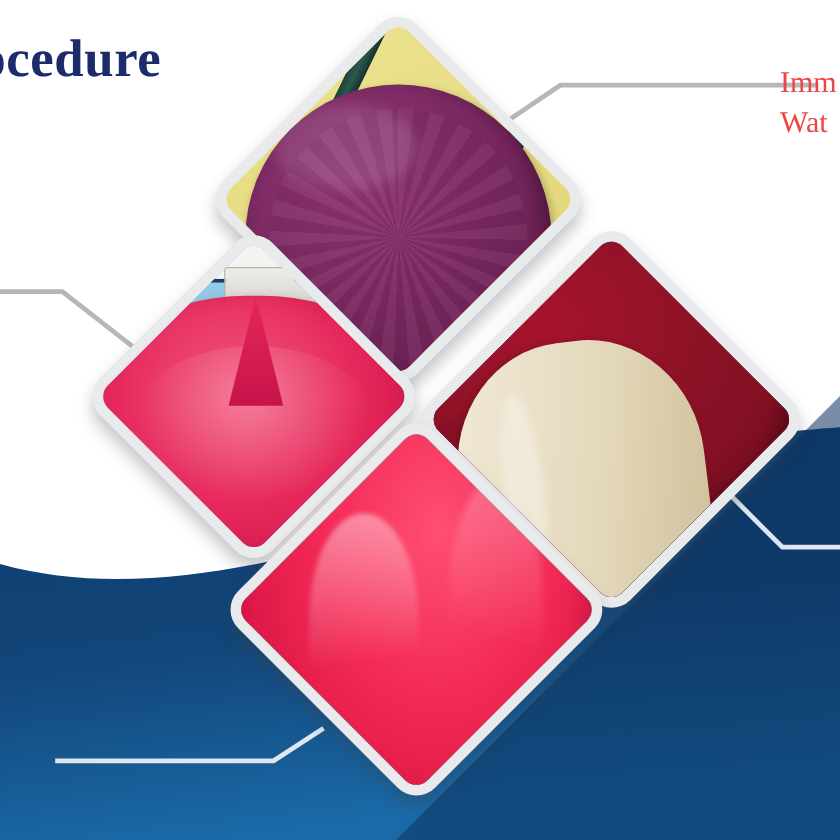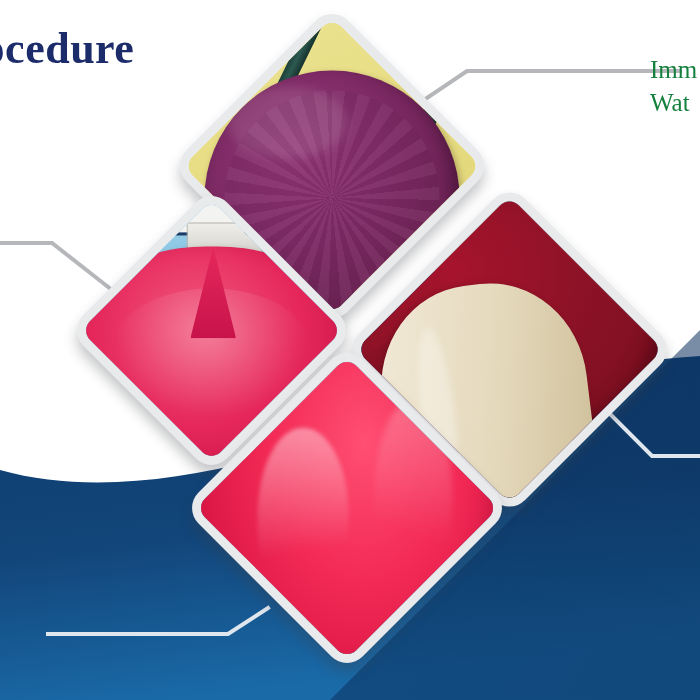--- a/index.html
+++ b/index.html
@@ -38,21 +38,21 @@
 
   
   .label{
     position:absolute;
     font-family:"Liberation Serif", serif;
     font-size:25px;
     line-height:1.30;
     white-space:nowrap;
     z-index:7;
   }
-  .label.dark{color:#15803d;}
+  .label.dark{color:#ef4444;}
   .label-tr{left:650px;top:54px;text-align:left;}
 
   
   .diamond{
     position:absolute;
     transform:rotate(45deg);
     border-radius:22px;
     background:#e9eaec;
     padding:9px;
     box-sizing:border-box;

